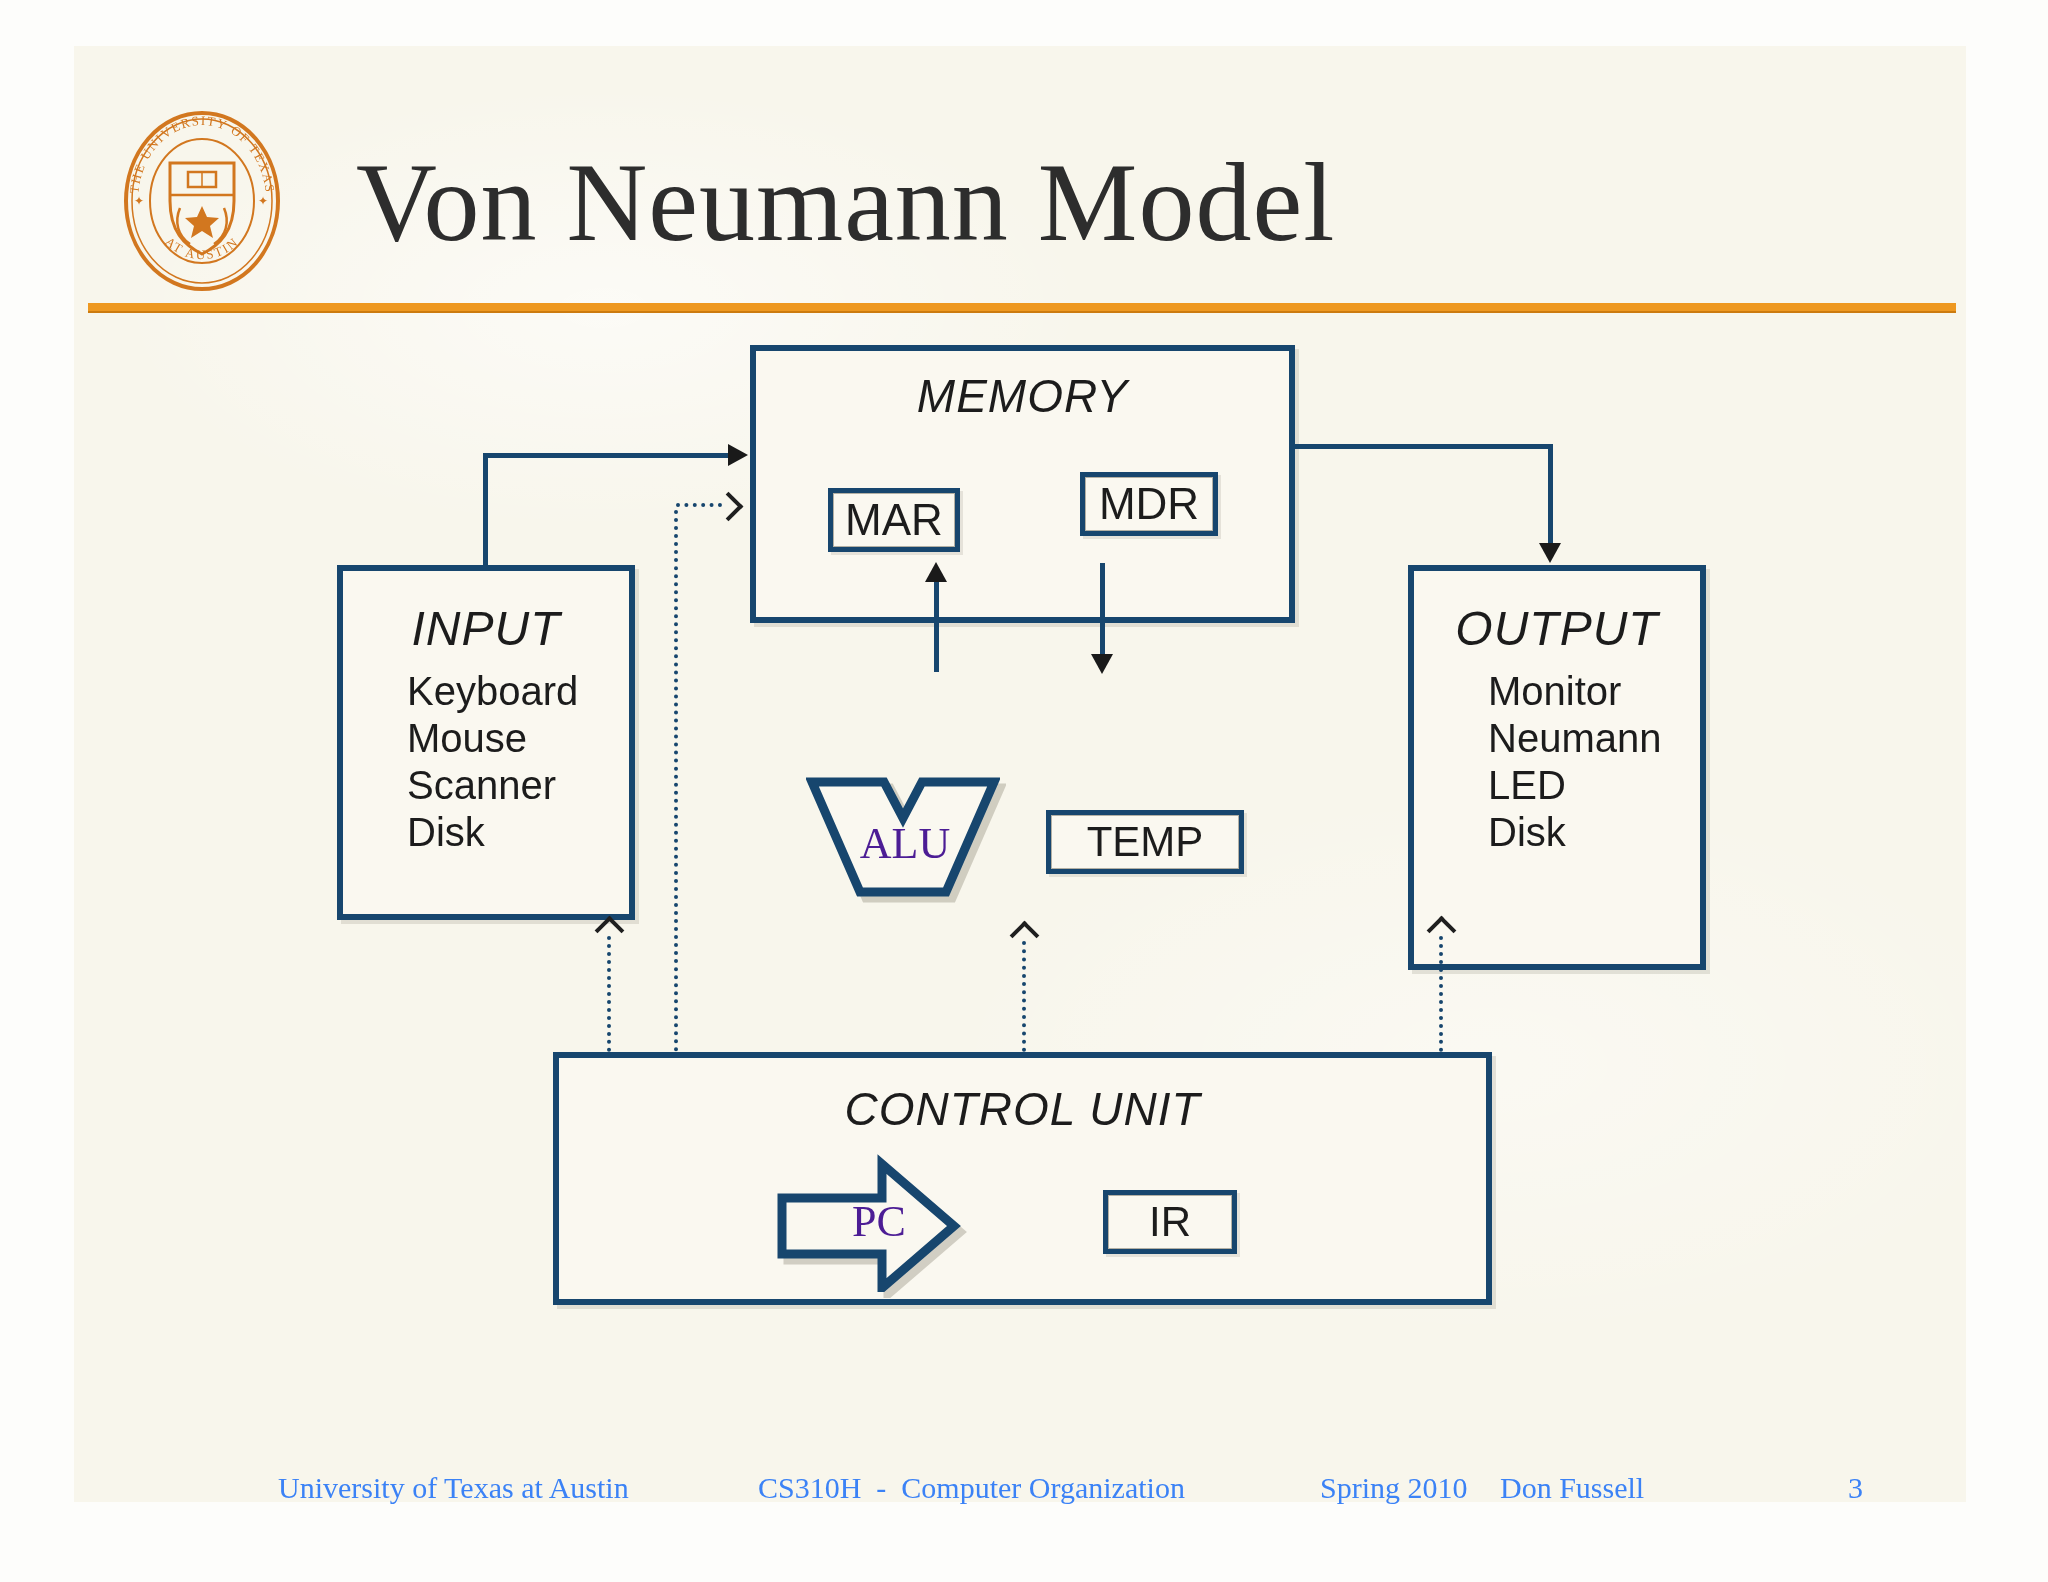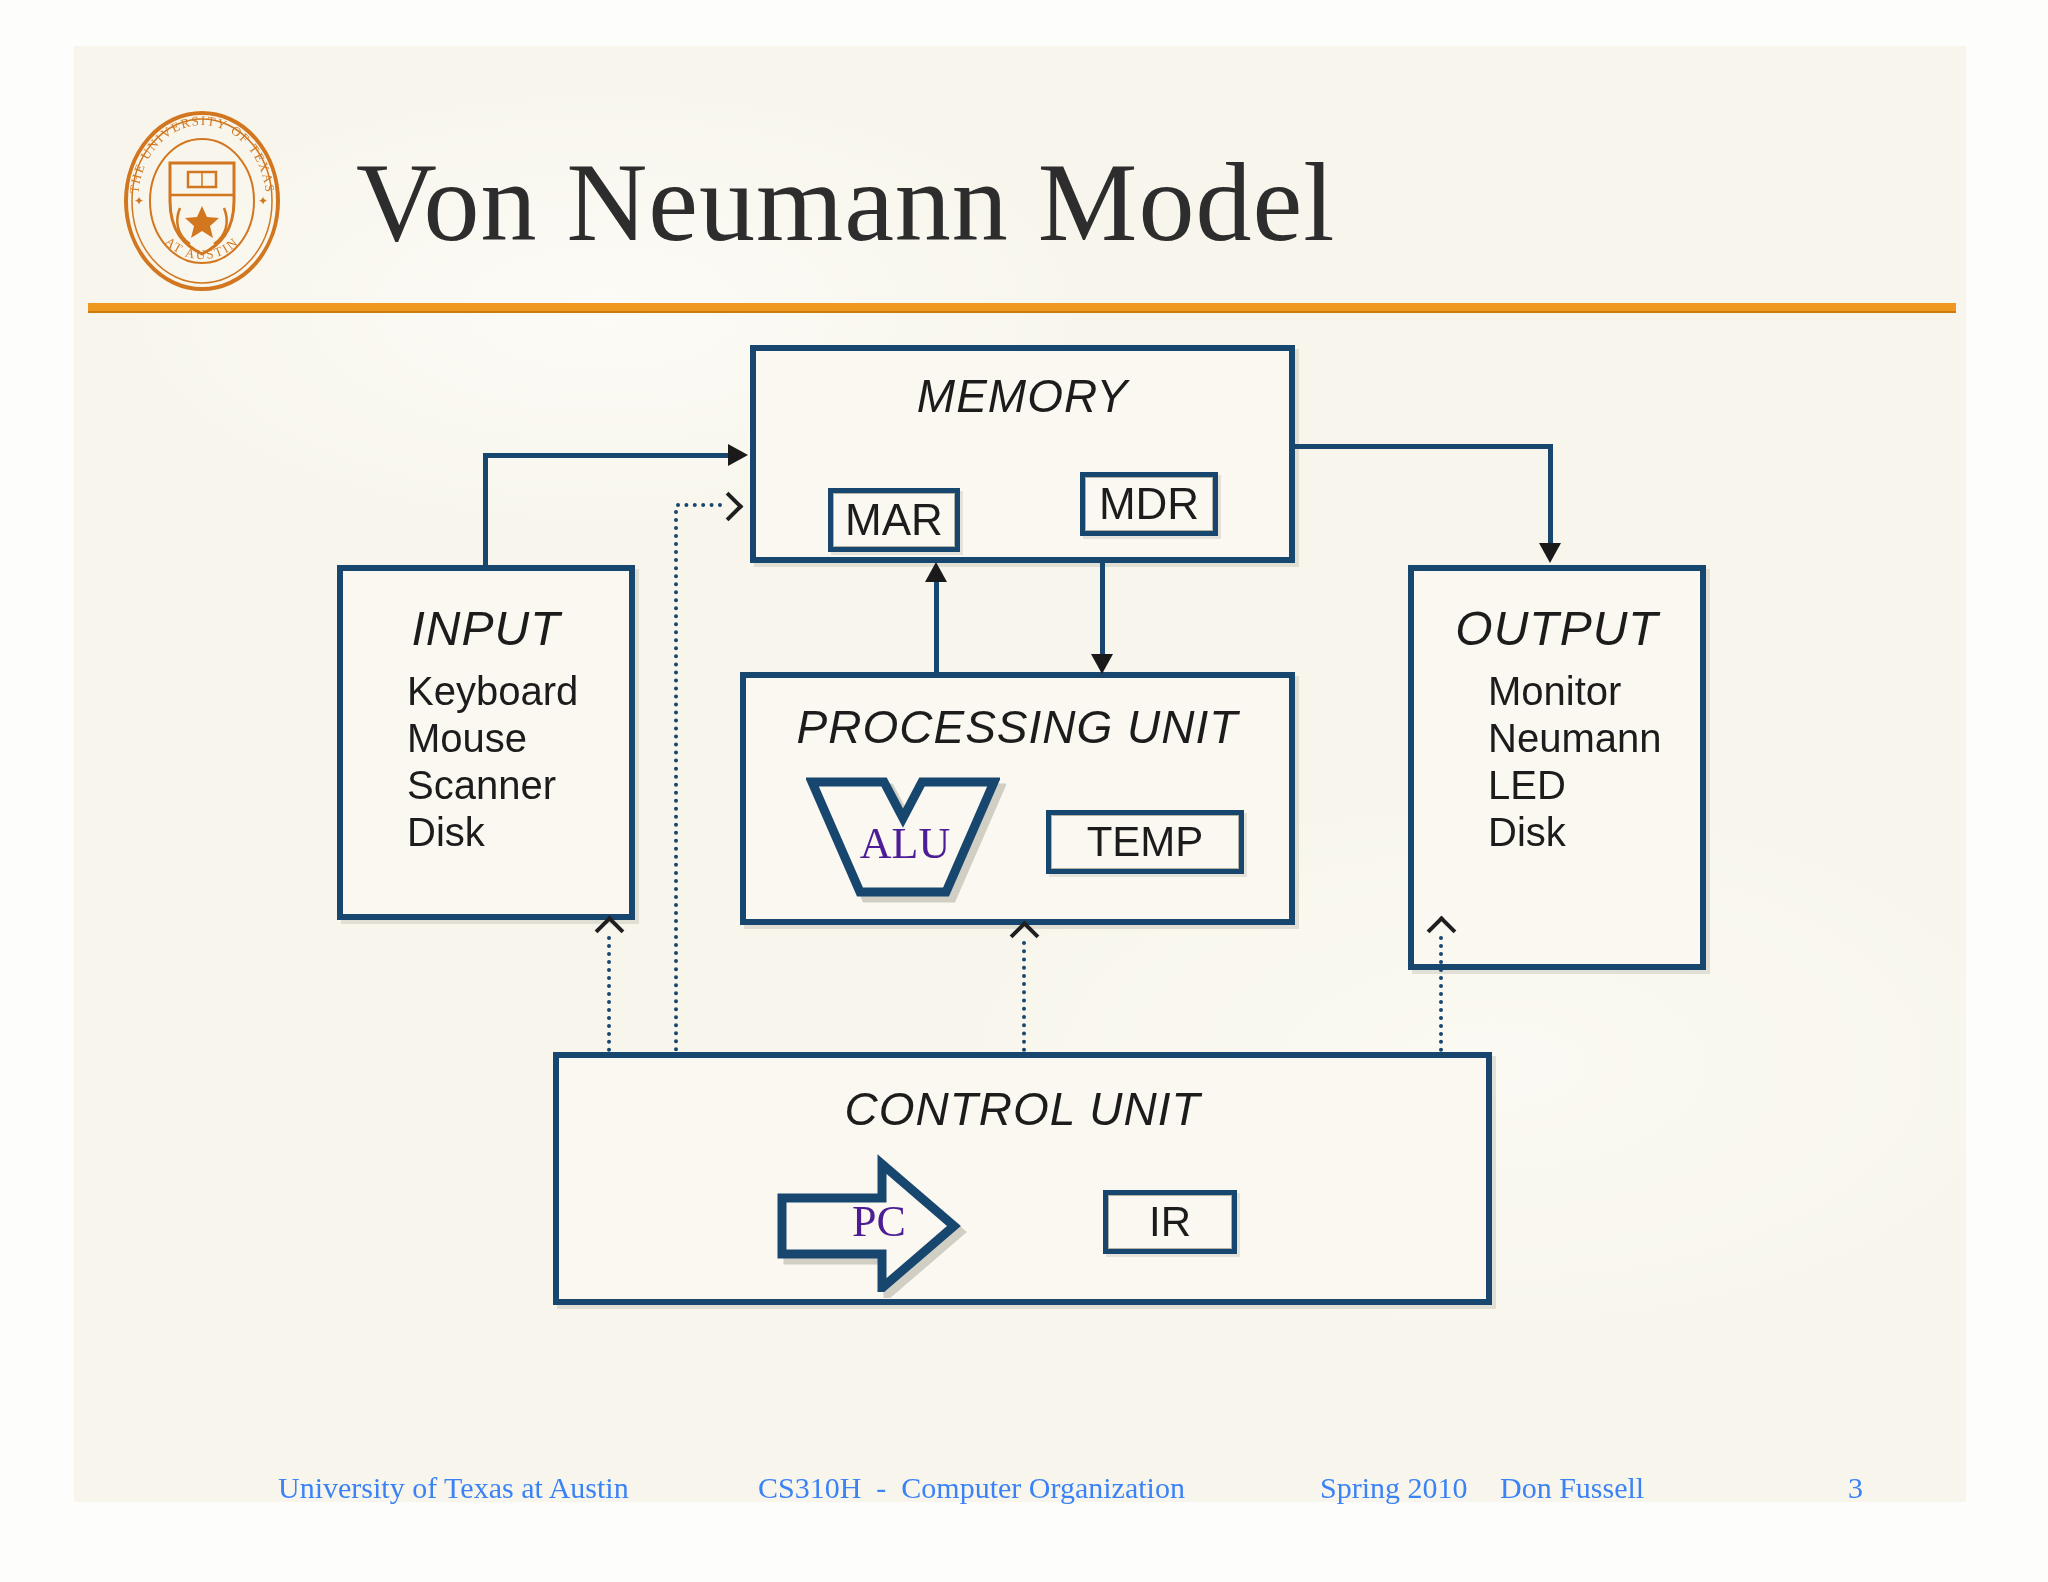--- a/index.html
+++ b/index.html
@@ -70,21 +70,21 @@
     <path d="M 80 98 l 5 11 12 1 -9 8 3 12 -11 -7 -11 7 3 -12 -9 -8 12 -1 z" fill="#d2771f"></path>
     <path d="M 58 100 c -6 14 -2 28 10 36" fill="none" stroke="#d2771f" stroke-width="2.5"></path>
     <path d="M 102 100 c 6 14 2 28 -10 36" fill="none" stroke="#d2771f" stroke-width="2.5"></path>
     <text x="12" y="97" font-size="12" fill="#d2771f">✦</text>
     <text x="136" y="97" font-size="12" fill="#d2771f">✦</text>
   </svg>
 
   <div class="abs slide-title">Von Neumann Model</div>
   <div class="abs orange-rule"></div>
 
-  <div class="abs dbox" style="left:750px;top:345px;width:545px;height:218px;">
+  <div class="abs dbox" style="left:750px;top:345px;width:545px;height:278px;">
     <div class="unit-title" style="margin-top:18px;">MEMORY</div>
   </div>
   <div class="abs reg" style="left:828px;top:488px;width:132px;height:64px;">MAR</div>
   <div class="abs reg" style="left:1080px;top:472px;width:138px;height:64px;">MDR</div>
 
   <div class="abs dbox" style="left:337px;top:565px;width:298px;height:355px;">
     <div class="unit-title" style="margin-top:30px;font-size:48px;">INPUT</div>
     <div class="dev-list" style="margin:12px 0 0 64px;">
       <div>Keyboard</div>
       <div>Mouse</div>
@@ -96,23 +96,20 @@
   <div class="abs dbox" style="left:1408px;top:565px;width:298px;height:405px;">
     <div class="unit-title" style="margin-top:30px;font-size:48px;">OUTPUT</div>
     <div class="dev-list" style="margin:12px 0 0 74px;">
       <div>Monitor</div>
       <div>Neumann</div>
       <div>LED</div>
       <div>Disk</div>
     </div>
   </div>
 
-  <div class="abs dbox" style="left:740px;top:672px;width:555px;height:253px;">
-    <div class="unit-title" style="margin-top:22px;">PROCESSING UNIT</div>
-  </div>
   <svg class="abs ghosted" style="left:806px;top:776px;" width="194" height="122" viewBox="0 0 194 122">
     <polygon points="6,6 78,6 97,42 116,6 188,6 140,116 54,116" fill="#faf8f0" stroke="#17466e" stroke-width="9" stroke-linejoin="miter"></polygon>
   </svg>
   <div class="abs shape-label" style="left:838px;top:818px;width:134px;">ALU</div>
   <div class="abs reg" style="left:1046px;top:810px;width:198px;height:64px;font-size:42px;">TEMP</div>
 
   <div class="abs dbox" style="left:553px;top:1052px;width:939px;height:253px;">
     <div class="unit-title" style="margin-top:24px;">CONTROL UNIT</div>
   </div>
   <svg class="abs ghosted" style="left:776px;top:1152px;" width="186" height="140" viewBox="0 0 186 140">

